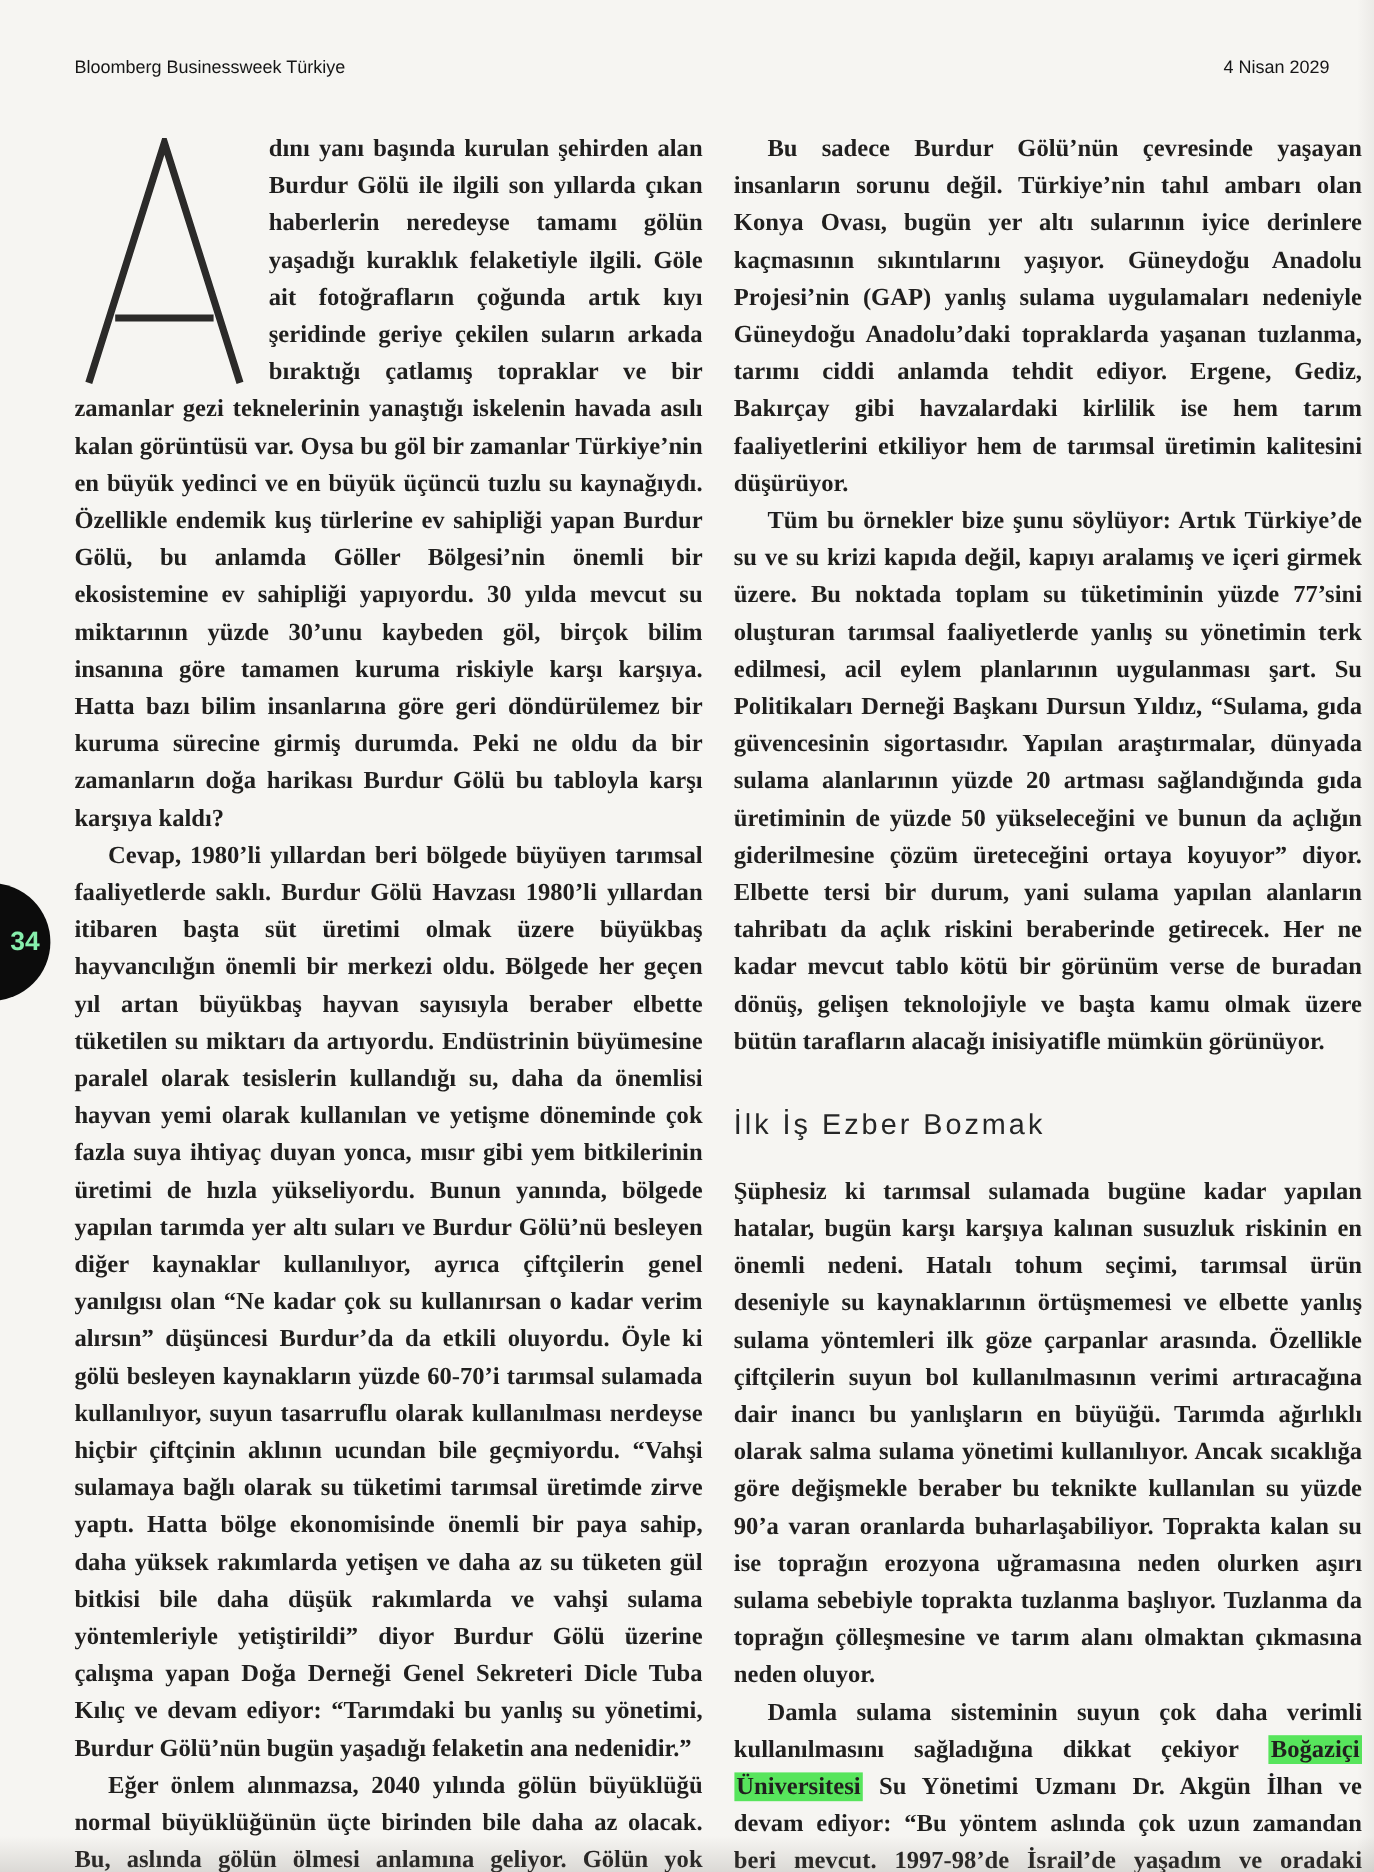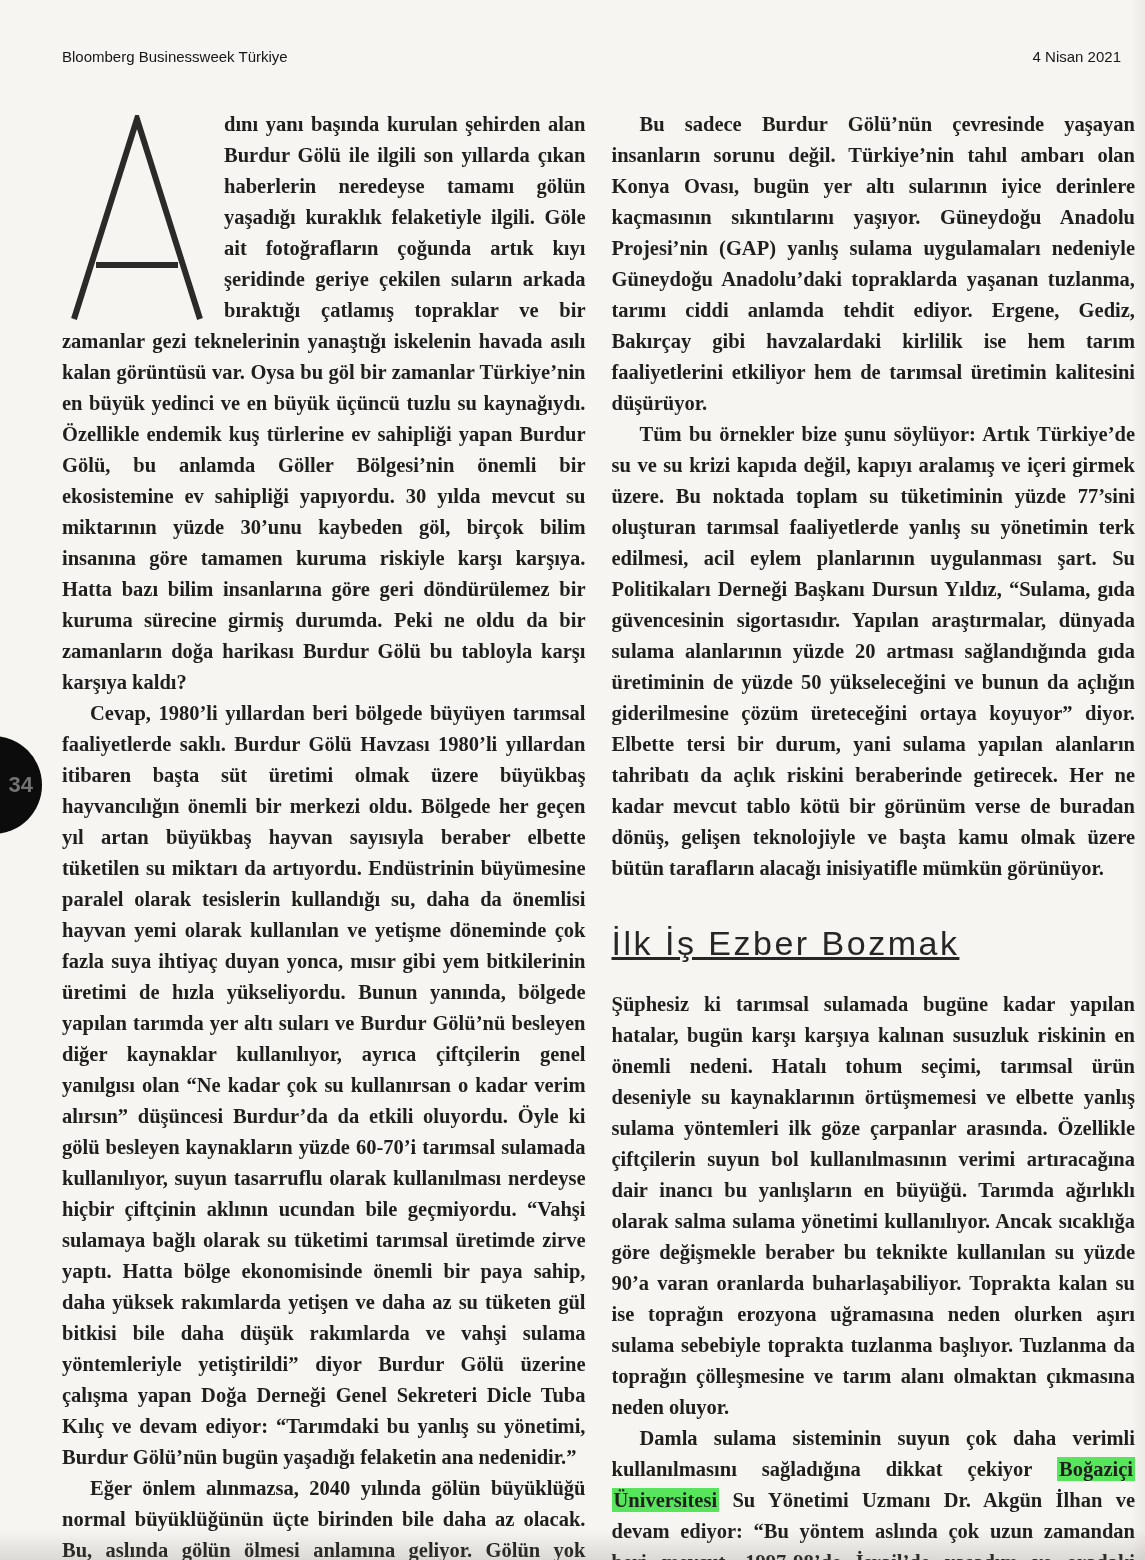--- a/index.html
+++ b/index.html
@@ -16,21 +16,21 @@
     background:linear-gradient(to bottom, rgba(110,105,98,0), rgba(110,105,98,0.20));
     pointer-events:none;
   }
   .page-shade-right{
     position:absolute;top:0;bottom:0;right:0;width:14px;
     background:linear-gradient(to right, rgba(110,105,98,0), rgba(110,105,98,0.08));
     pointer-events:none;
   }
   .header{
     display:flex;justify-content:space-between;align-items:baseline;
-    padding:48px 24px 0 62px;
+    padding:48px 37px 0 62px;
     font-family:"Liberation Sans", sans-serif;
     font-size:15px;color:#161616;
   }
   .columns{
     display:flex;gap:26px;
     padding:0 10px 0 62px;
     margin-top:44px;
   }
   .col{flex:1;min-width:0;}
   .col p{
@@ -47,52 +47,51 @@
     margin:6px 12px 2px 0;
   }
   .dropcap svg{display:block;width:150px;height:206px;}
   .sr{
     position:absolute;width:1px;height:1px;overflow:hidden;
     clip-path:inset(50%);white-space:nowrap;
   }
   .section-heading{
     font-family:"Liberation Sans", sans-serif;
     font-weight:400;
-    font-size:34px;
+    font-size:24px;
     letter-spacing:2.5px;
     color:#262626;
     margin:40px 0 26px 0;
-    text-decoration:underline;
   }
   .hl{
     background:var(--hl,#57e55c);
     padding:1px 2px;
     box-decoration-break:clone;
     -webkit-box-decoration-break:clone;
   }
   .page-badge{
     position:absolute;
     left:-56px;top:736px;
     width:98px;height:98px;
     border-radius:50%;
     background:#0c0c0c;
     display:flex;align-items:center;justify-content:flex-end;
     padding-right:9px;box-sizing:border-box;
   }
   .page-badge span{
     font-family:"Liberation Sans", sans-serif;
-    font-weight:bold;font-size:22px;color:#737373;
+    font-weight:bold;font-size:22px;color:#86efac;
   }
 </style>
 </head>
 <body>
 
 <div class="header">
   <span>Bloomberg Businessweek Türkiye</span>
-  <span>4 Nisan 2021</span>
+  <span>4 Nisan 2029</span>
 </div>
 
 <div class="columns">
   <div class="col" id="col-left">
       <p><span class="dropcap">
           <svg viewBox="0 0 150 206">
             <path d="M12,204 L75,4 L138,204" fill="none" stroke="#2b2a29" stroke-width="6"></path>
             <line x1="34" y1="150" x2="116" y2="150" stroke="#2b2a29" stroke-width="6"></line>
           </svg>
           <span class="sr">A</span>

